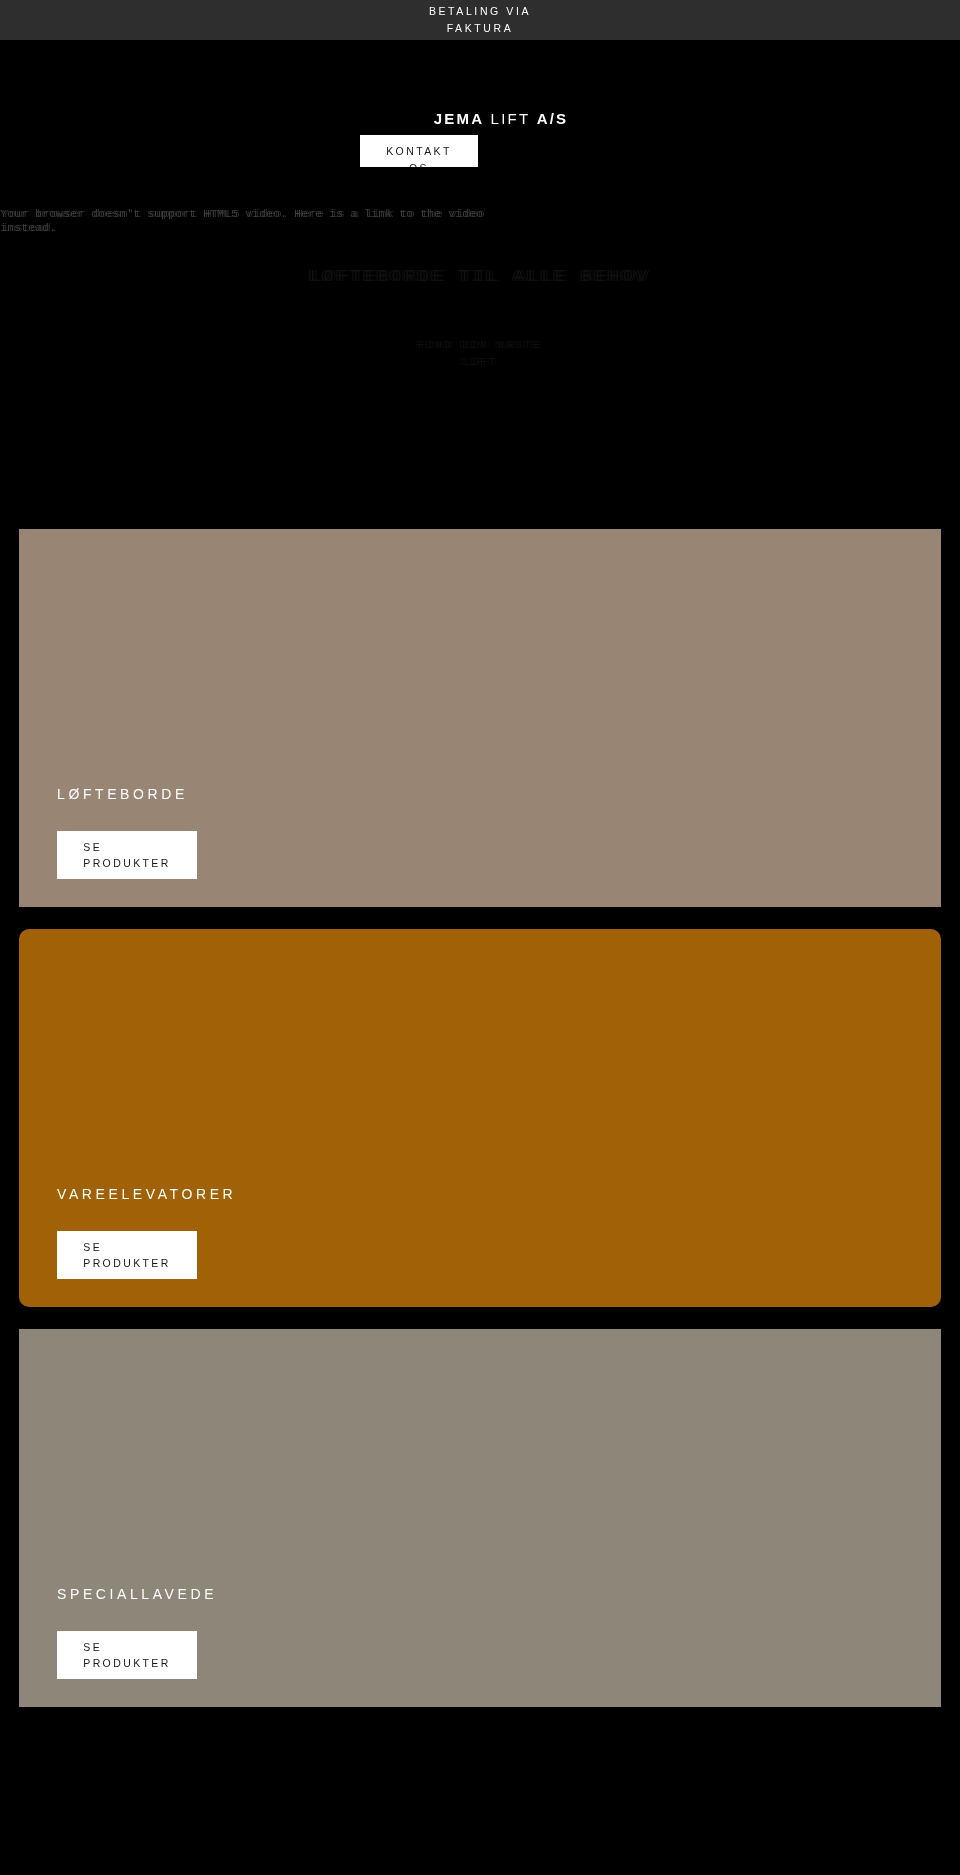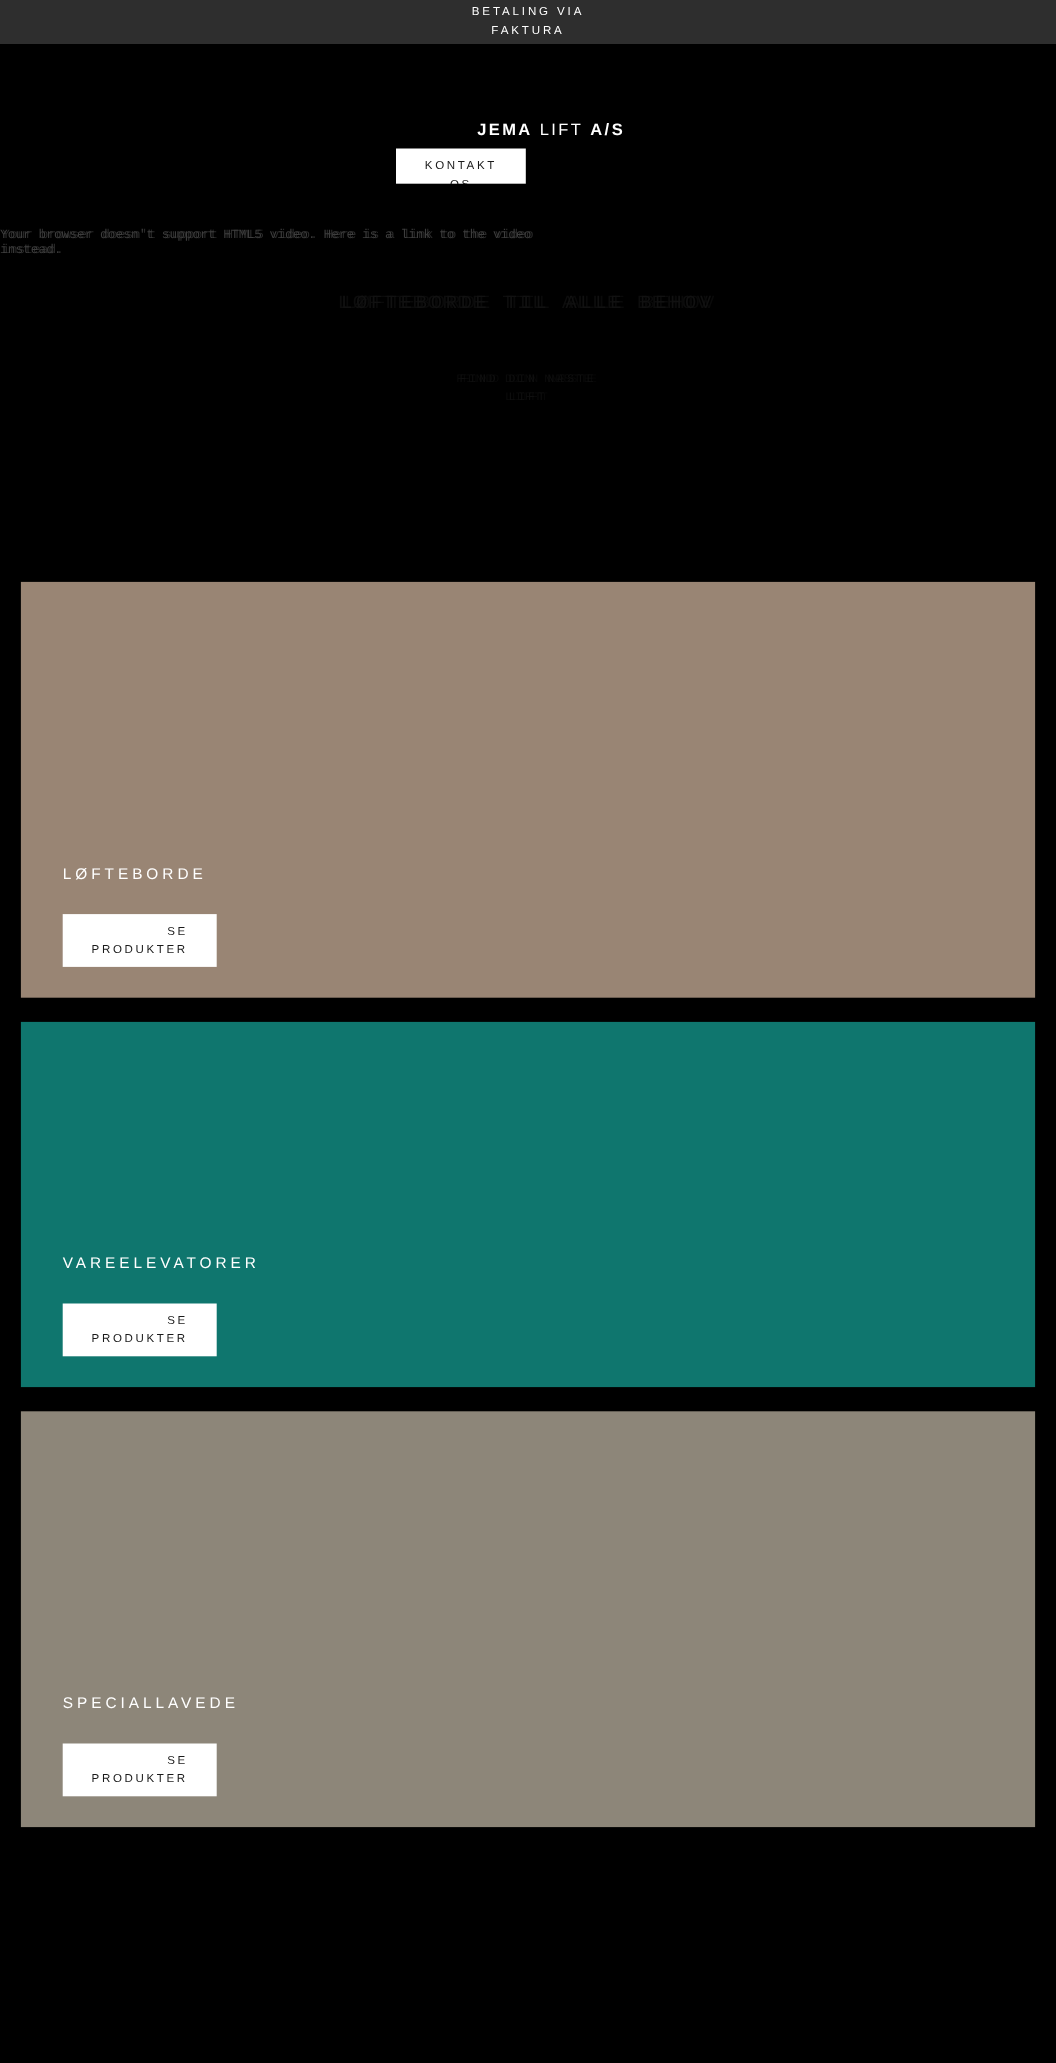--- a/index.html
+++ b/index.html
@@ -152,21 +152,21 @@
   .card-btn{
     width:140px;
     height:48px;
     background:#ffffff;
     color:#1a1a1a;
     border:none;
     font-family:"Liberation Sans", sans-serif;
     font-size:10.5px;
     letter-spacing:2.4px;
     line-height:16px;
-    text-align:right;
+    text-align:left;
     display:flex;
     align-items:center;
     justify-content:center;
     white-space:pre-line;
     cursor:pointer;
   }
 </style>
 </head>
 <body>
 
@@ -193,21 +193,21 @@
 <div class="cards">
 
   <div class="card" style="background: rgb(153, 133, 116); height: 378px;">
     <div class="card-inner">
       <div class="card-title">LØFTEBORDE</div>
       <button class="card-btn">SE
 PRODUKTER</button>
     </div>
   </div>
 
-  <div class="card" style="background: #0f766e; height: 332px;">
+  <div class="card" style="background: #a16207; height: 378px; border-radius: 10px;">
     <div class="card-inner">
       <div class="card-title">VAREELEVATORER</div>
       <button class="card-btn">SE
 PRODUKTER</button>
     </div>
   </div>
 
   <div class="card" style="background: rgb(141, 134, 121); height: 378px;">
     <div class="card-inner">
       <div class="card-title">SPECIALLAVEDE</div>

